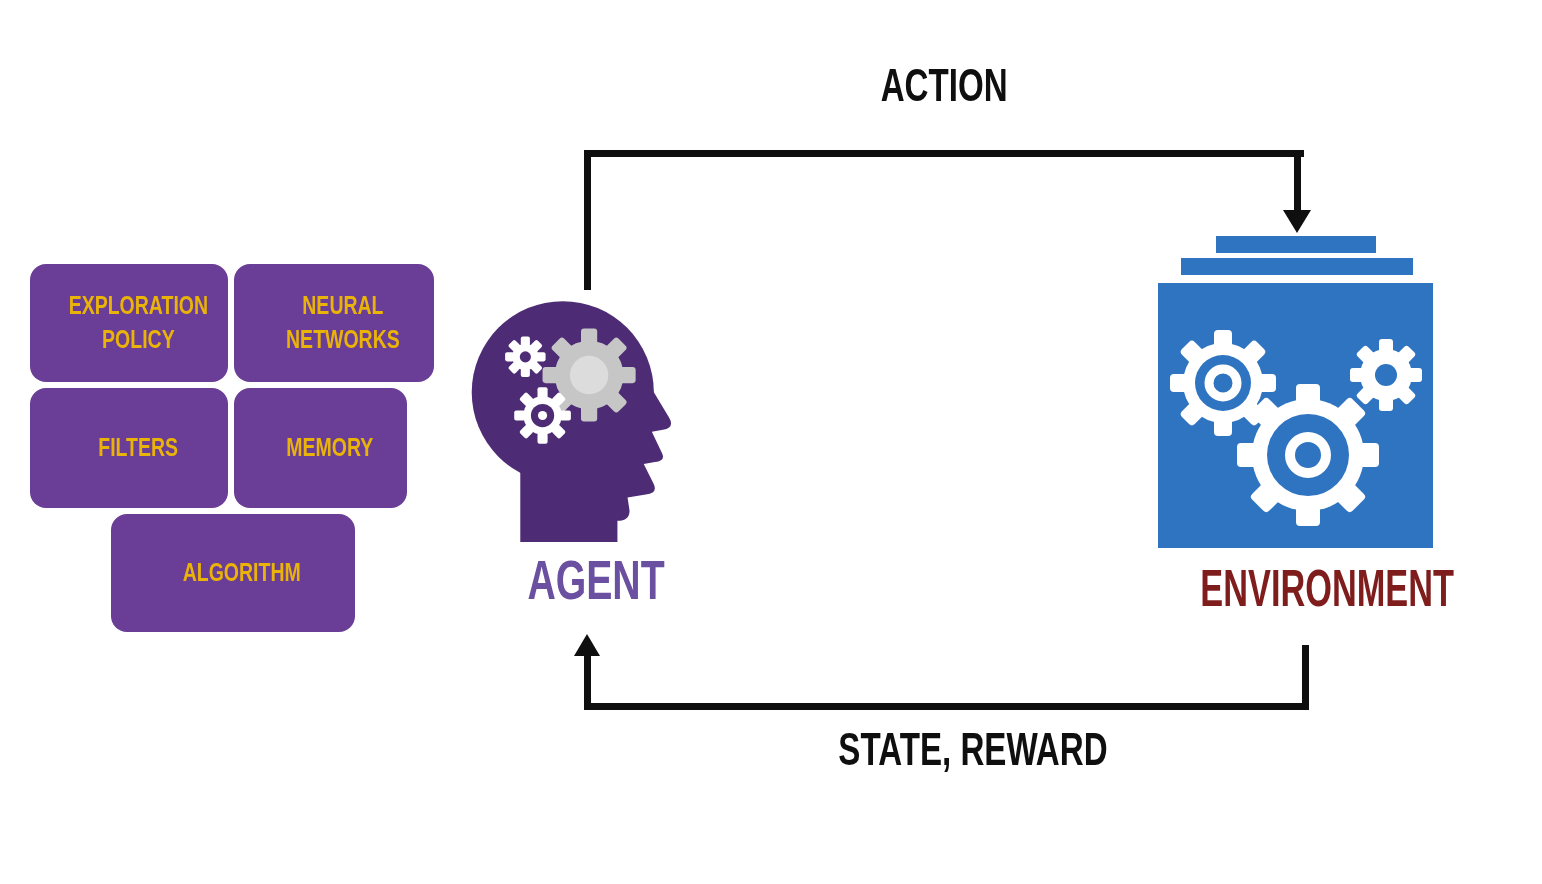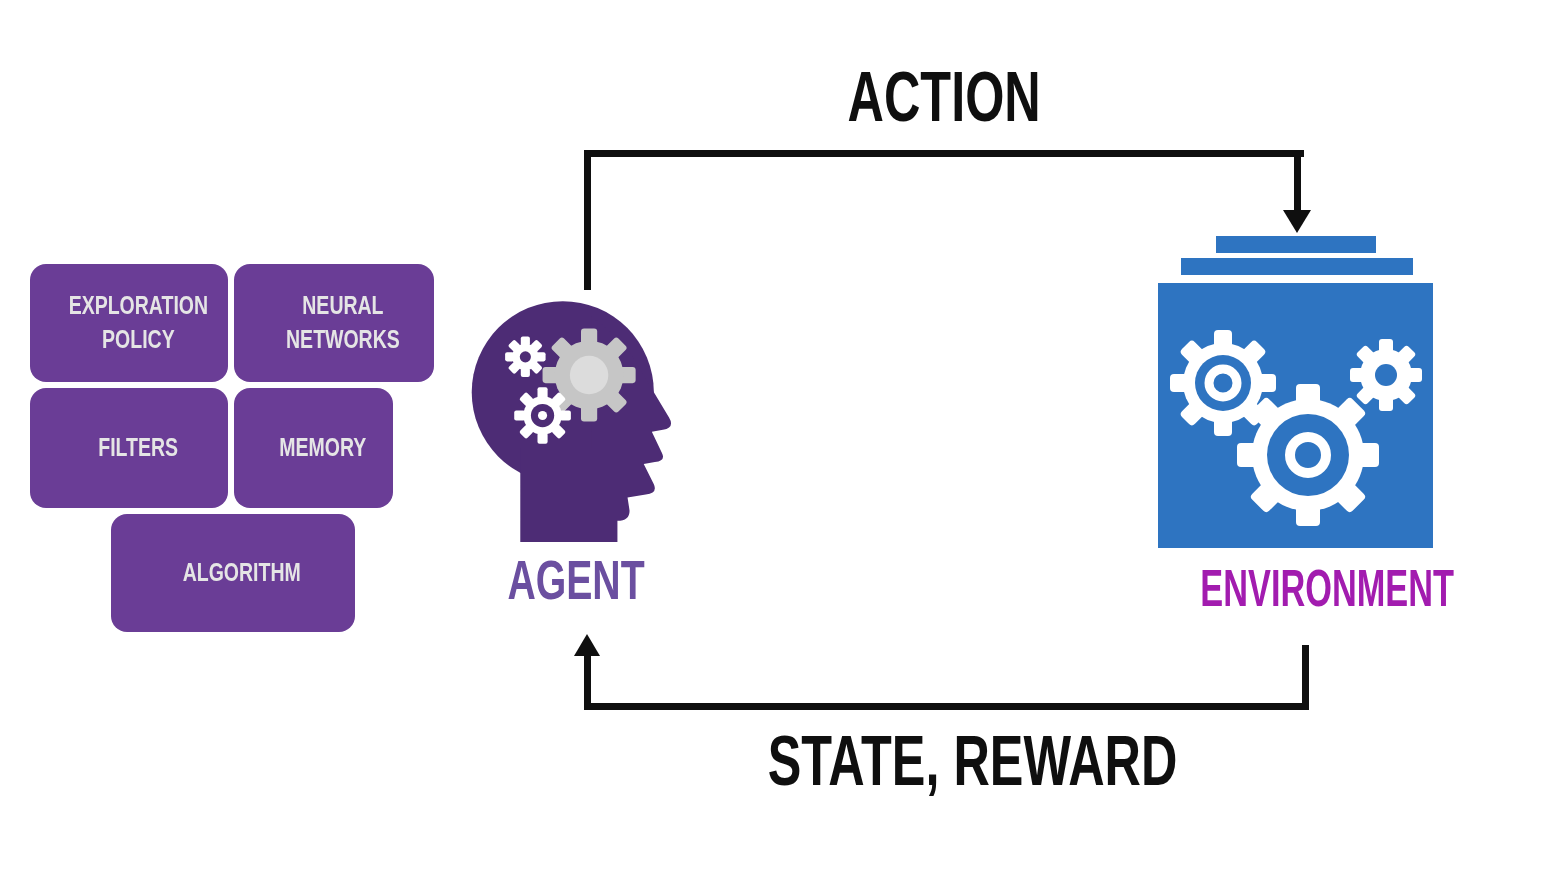--- a/index.html
+++ b/index.html
@@ -19,46 +19,46 @@
     display: inline-block;
     transform: scaleX(0.72);
     transform-origin: 50% 50%;
     font-weight: 700;
     letter-spacing: 0px;
     white-space: pre-line;
   }
 
   .flow-label {
     color: #0f0f0f;
-    font-size: 70px;
+    font-size: 46px;
     text-align: center;
     line-height: 1;
   }
 
   
   .pbox {
     position: absolute;
     background: #6a3d96;
     border-radius: 16px;
     display: flex;
     align-items: center;
     justify-content: center;
     text-align: center;
-    color: #e5e5e5;
+    color: #eab308;
     font-size: 25px;
     line-height: 1.35;
     padding-left: 18px;
   }
 
   .node-label {
-    text-align: left;
+    text-align: right;
     line-height: 1;
   }
   .agent-label { color: #6b4fa0; font-size: 56px; }
-  .env-label   { color: #a21caf; font-size: 52px; }
+  .env-label   { color: #7f1d1d; font-size: 52px; }
 
   
   .seg { position: absolute; background: #0f0f0f; }
   .arrowhead-down {
     position: absolute;
     width: 0; height: 0;
     border-left: 14px solid transparent;
     border-right: 14px solid transparent;
     border-top: 23px solid #0f0f0f;
   }
@@ -90,21 +90,21 @@
     <span class="condensed" style="transform:scaleX(0.78);">EXPLORATION
 POLICY</span>
   </div>
   <div class="pbox" style="left:30px; top:388px; width:198px; height:120px;">
     <span class="condensed" style="transform:scaleX(0.78);">FILTERS</span>
   </div>
   <div class="pbox" style="left:234px; top:264px; width:200px; height:118px;">
     <span class="condensed" style="transform:scaleX(0.78);">NEURAL
 NETWORKS</span>
   </div>
-  <div class="pbox" style="left:234px; top:388px; width:159px; height:120px;">
+  <div class="pbox" style="left:234px; top:388px; width:173px; height:120px;">
     <span class="condensed" style="transform:scaleX(0.78);">MEMORY</span>
   </div>
   <div class="pbox" style="left:111px; top:514px; width:244px; height:118px;">
     <span class="condensed" style="transform:scaleX(0.78);">ALGORITHM</span>
   </div>
 
   <svg class="abs" style="left:468px; top:286px;" width="226" height="256" viewBox="0 0 220 253">
     <g fill="#4d2c75">
       <circle cx="92" cy="105" r="90"></circle>
       <path d="M 120 30 L 152 55 L 197 130 Q 203 140 191 142 L 180 144 L 190 165 Q 194 173 183 174 L 172 176 L 182 196 Q 186 205 174 206 L 156 209 L 158 222 Q 158 232 146 232 L 146 253 L 50 253 L 50 160 L 120 160 Z"></path>

